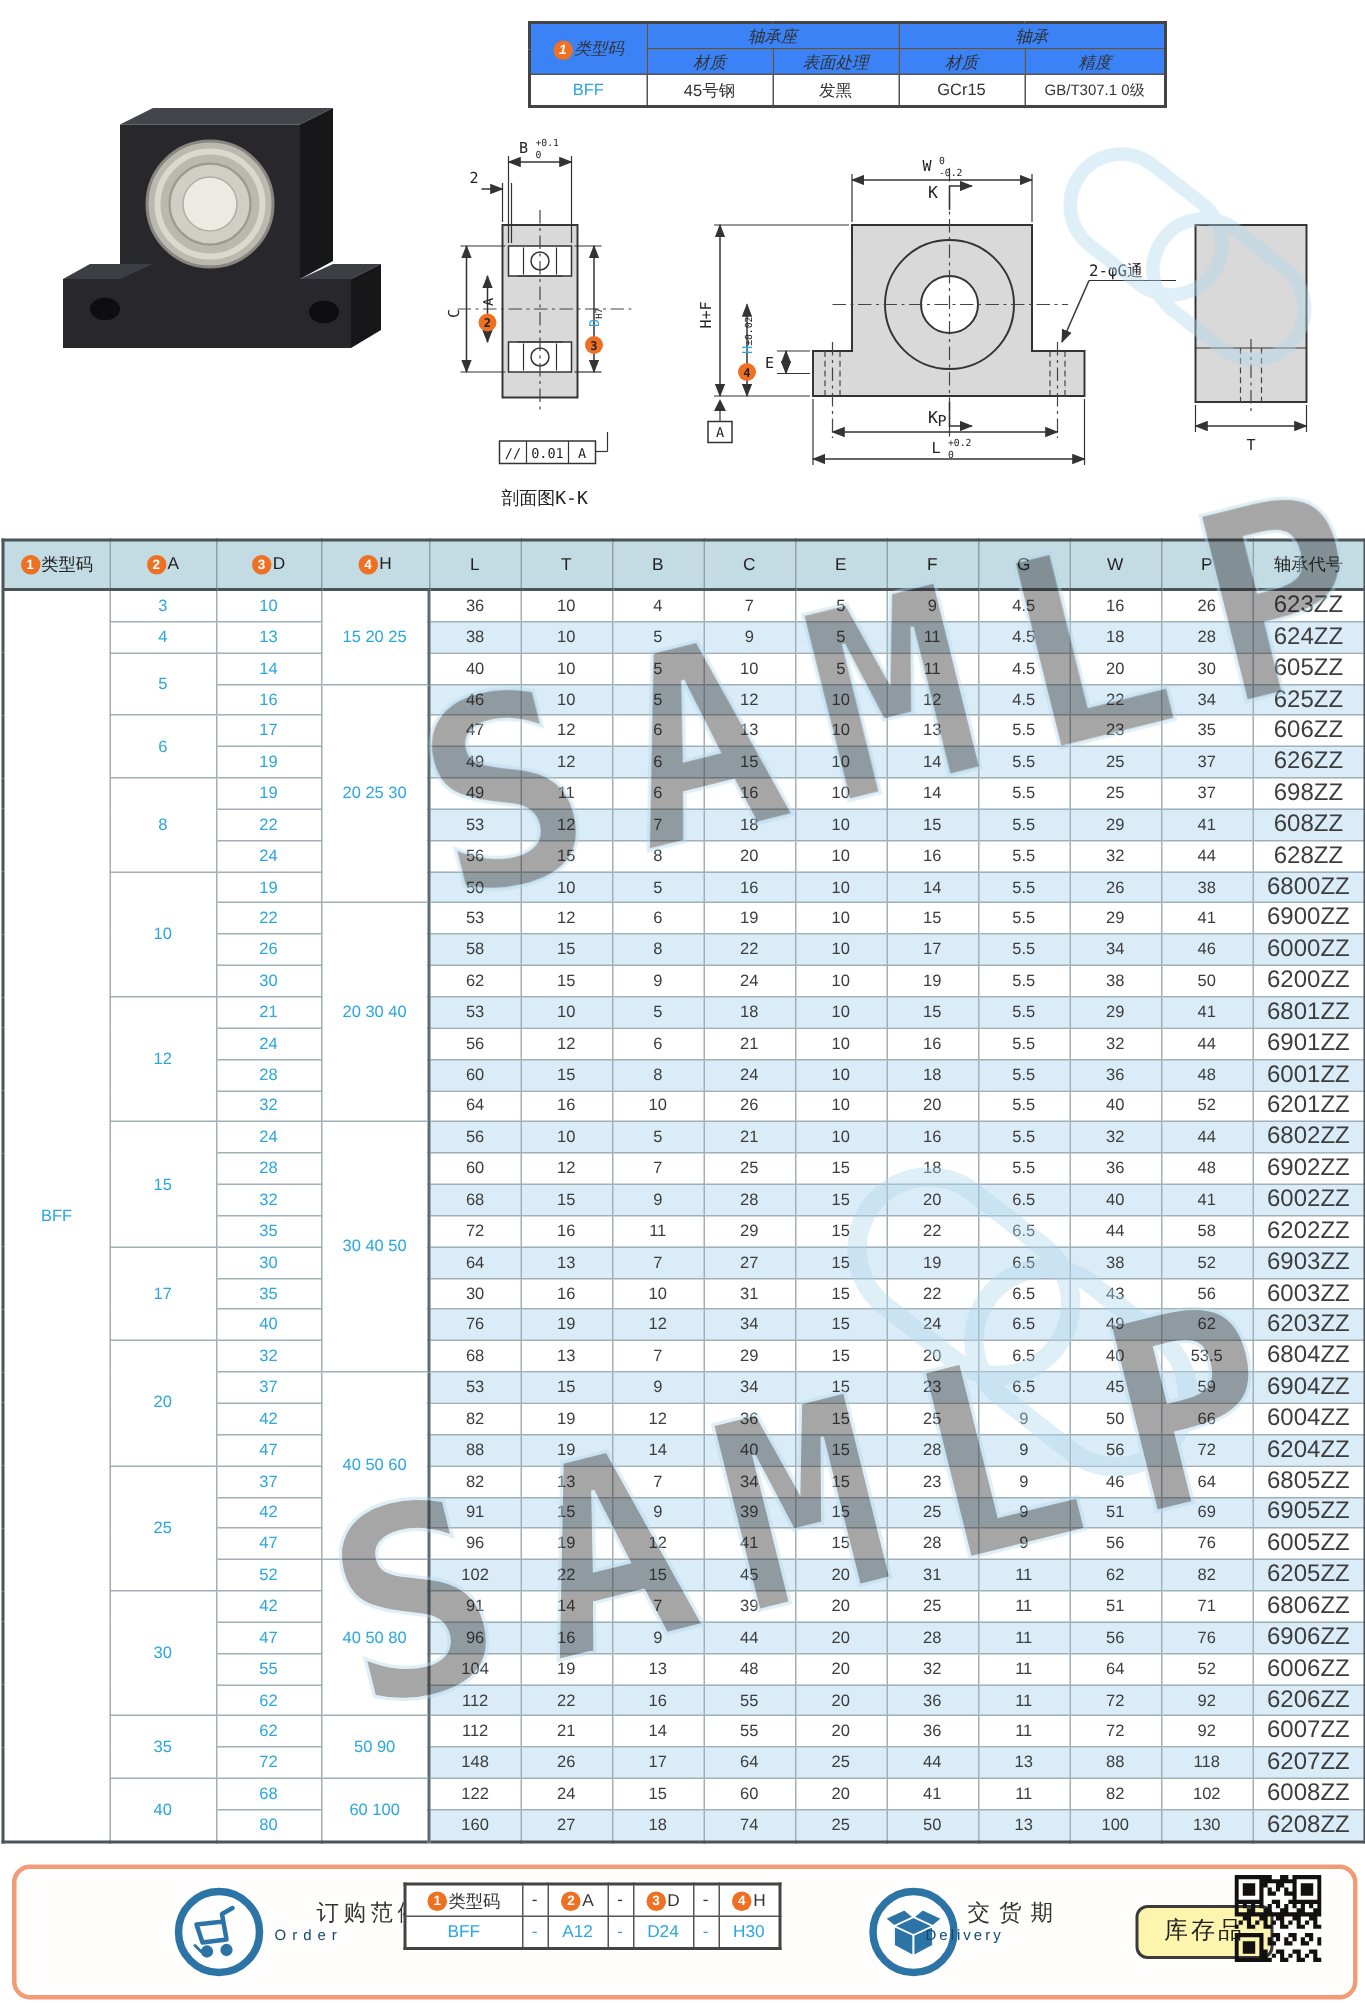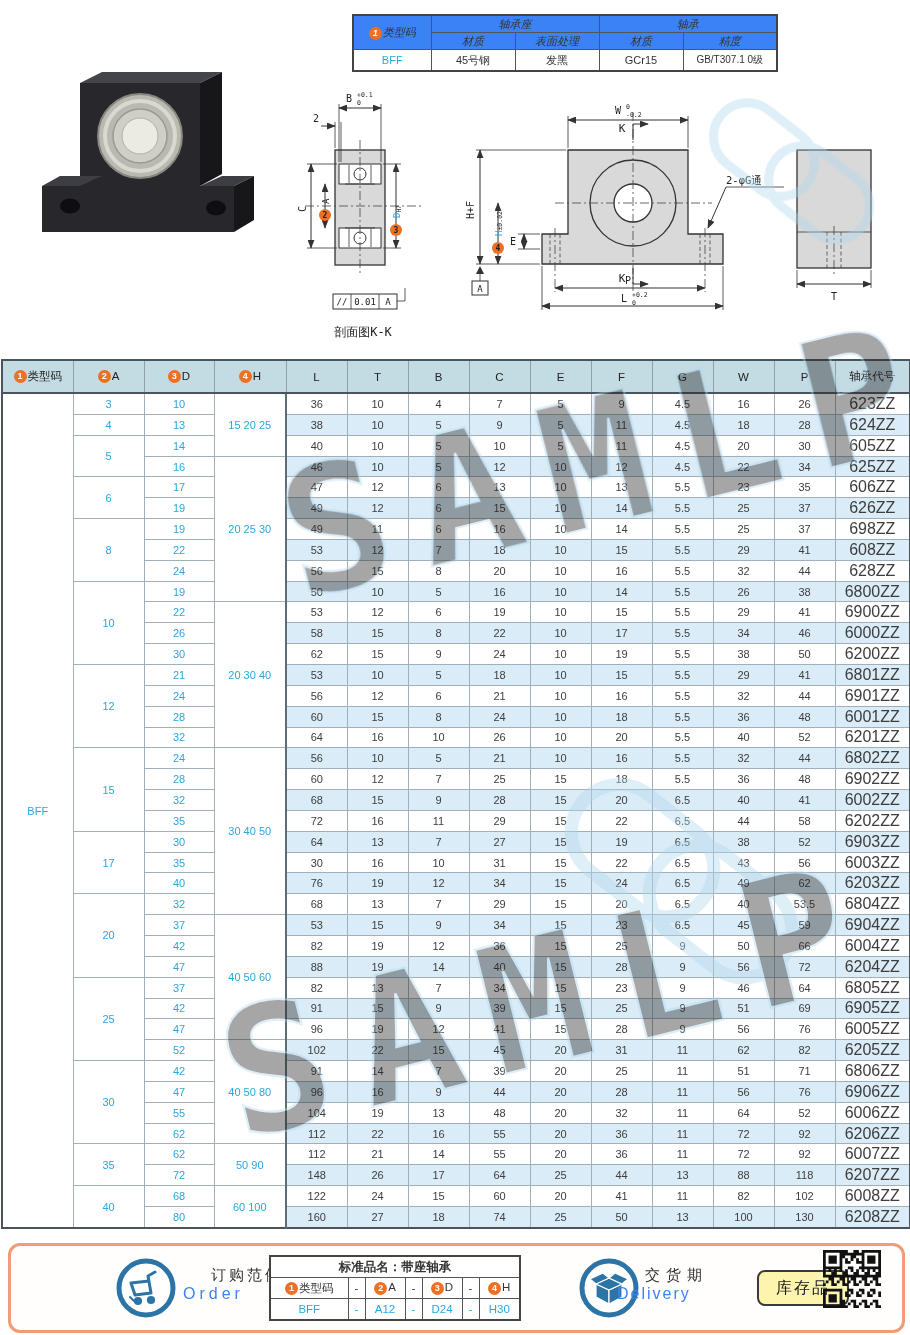--- a/index.html
+++ b/index.html
@@ -36,21 +36,21 @@
   #main-table td.data{background:#fff;}
   #main-table td.code{font-size:16px;}
 
   
   #watermark{position:absolute;left:0;top:0;z-index:3;pointer-events:none;}
 
   
   #footer{position:absolute;left:8px;top:1243px;width:891px;height:84px;background:#fffefc;
           border:3px solid #f19b77;border-radius:12px;z-index:4;}
   .cn-title{font-size:15px;letter-spacing:3px;color:#333;margin-left:28px;}
-  .en-title{font-size:16px;letter-spacing:4px;color:#3b82f6;}
+  .en-title{font-size:10px;letter-spacing:4px;color:#0c4a6e;}
   #order-table{position:absolute;left:258px;top:9px;border-collapse:collapse;table-layout:fixed;
                font-size:11.5px;border:2px solid #444;}
   #order-table td{border:1px solid #555;text-align:center;vertical-align:middle;padding:0;height:20px;background:#fff;}
   #order-table tr.title td{font-weight:bold;font-size:12.5px;}
   #order-table td.blue{color:#2aa7df;}
   #stock-badge{position:absolute;left:746px;top:24px;width:88px;height:32px;background:#fdf5ae;
                border:2px solid #3a3a3a;border-radius:8px;text-align:center;line-height:32px;
                font-size:16px;letter-spacing:2px;color:#222;}
   #qr-wrap{position:absolute;left:812px;top:4px;width:58px;height:58px;}
   #qr-caption{position:absolute;left:800px;top:63px;width:82px;text-align:center;font-size:11.5px;color:#222;margin-top:44px;}
@@ -865,23 +865,20 @@
       <colgroup>
           <col style="width:78px">
           <col style="width:17px">
           <col style="width:40px">
           <col style="width:17px">
           <col style="width:40px">
           <col style="width:17px">
           <col style="width:41px">
         </colgroup>
       <tbody>
-        <tr class="title">
-            <td colspan="7">标准品名：带座轴承</td>
-          </tr>
         <tr>
           <td><span class="badge">1</span><span>类型码</span></td>
           <td>-</td>
           <td><span class="badge">2</span><span>A</span></td>
           <td>-</td>
           <td><span class="badge">3</span><span>D</span></td>
           <td>-</td>
           <td><span class="badge">4</span><span>H</span></td>
         </tr>
         <tr>

